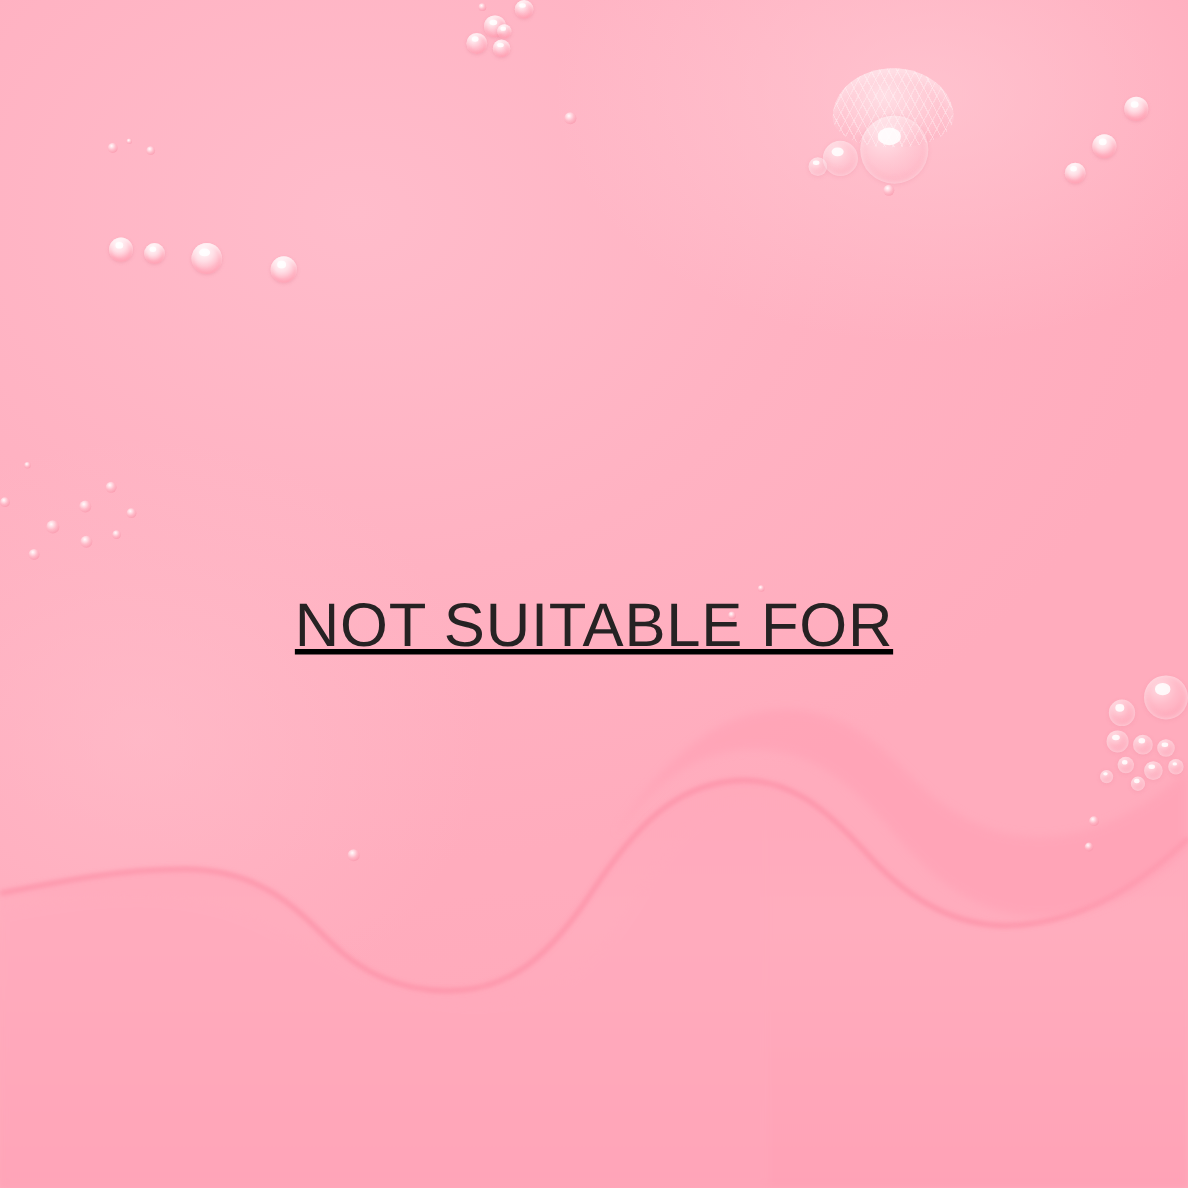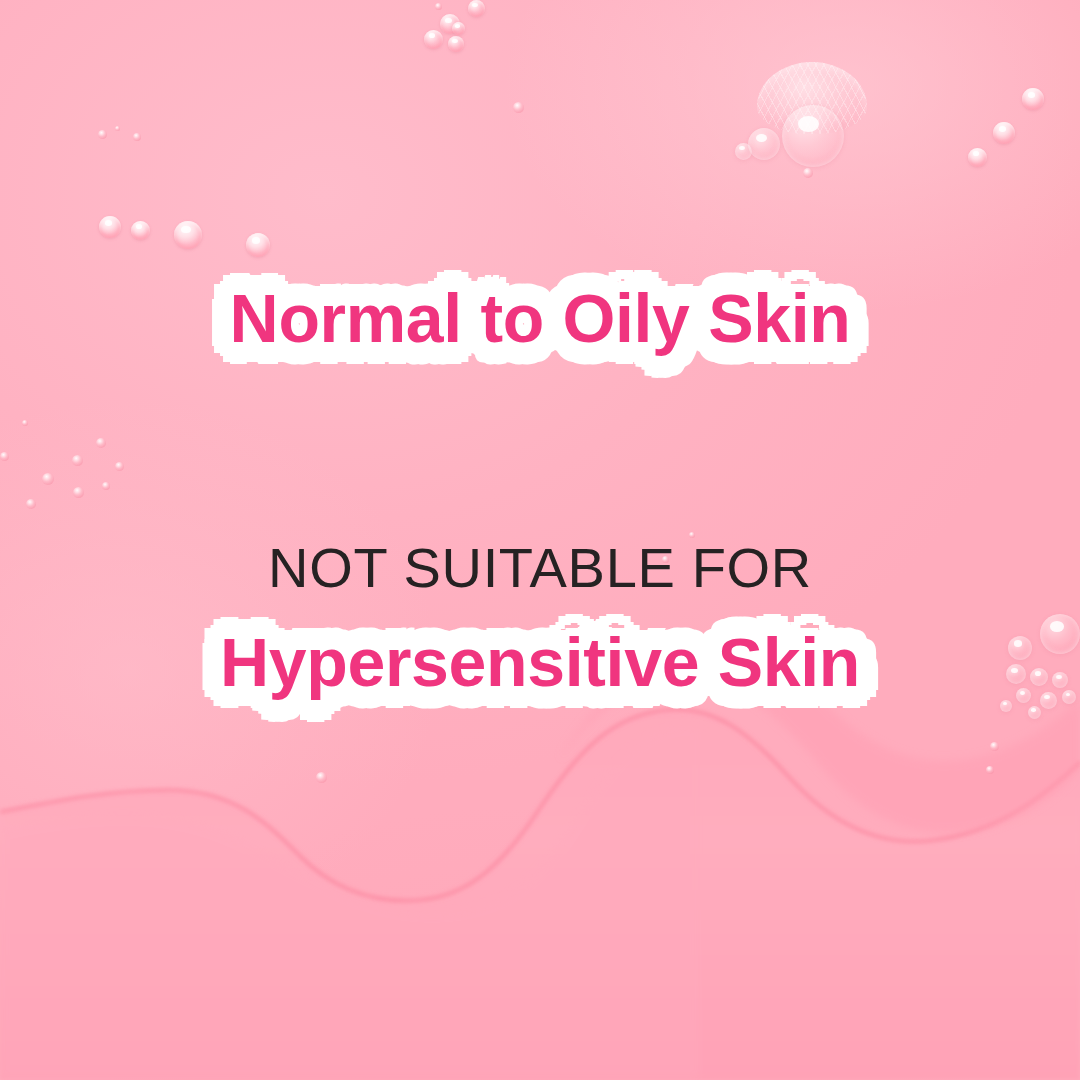--- a/index.html
+++ b/index.html
@@ -162,21 +162,21 @@
     z-index: -1;
   }
   .sticker-bumps i {
     position: absolute;
     display: block;
     border-radius: 50%;
     background: #ffffff;
   }
 
   .block-1 { top: 252px; }
-  .block-2 { top: 540px; }
+  .block-2 { top: 540px; text-decoration: underline; }
 </style>
 </head>
 <body>
 
 <div id="canvas">
 
   <div class="bg-base"></div>
   <div class="bg-sheen"></div>
 
   <svg class="wave-layer" viewBox="0 0 1080 1080" preserveAspectRatio="none">
@@ -334,21 +334,21 @@
           <i style="left: 470.2px; top: 0.585px; width: 55.6px; height: 55.6px;"></i>
           <i style="left: 488.975px; top: 43.9763px; width: 54.05px; height: 54.05px;"></i>
           <i style="left: 506.2px; top: -3.415px; width: 63.6px; height: 63.6px;"></i>
           <i style="left: 524.475px; top: 39.4763px; width: 63.05px; height: 63.05px;"></i>
           <i style="left: 542.2px; top: -7.415px; width: 71.6px; height: 71.6px;"></i>
           <i style="left: 559.975px; top: 34.9763px; width: 72.05px; height: 72.05px;"></i>
           <i style="left: 590.2px; top: 0.585px; width: 55.6px; height: 55.6px;"></i>
           <i style="left: 608.975px; top: 43.9763px; width: 54.05px; height: 54.05px;"></i>
           <i style="left: -14px; top: 18.7188px; width: 60px; height: 60px;"></i>
           <i style="left: 610.781px; top: 18.7188px; width: 60px; height: 60px;"></i>
-        </span><span class="sticker">Normal to Oily Skin</span>
+        </span>
     </div>
   </div>
 
   <div class="text-stack block-2">
     <div class="kicker">NOT SUITABLE FOR</div>
     <div class="sticker-row">
       <span class="sticker-bumps" style="left: 202.078px; top: 0px; width: 675.844px; height: 97.4375px;">
           <i style="left: 6px; top: 15.59px; width: 663.844px; height: 66.2575px; border-radius: 40px;"></i>
           <i style="left: -9.8px; top: 0.585px; width: 55.6px; height: 55.6px;"></i>
           <i style="left: 8.975px; top: 43.9763px; width: 54.05px; height: 54.05px;"></i>
@@ -377,17 +377,17 @@
           <i style="left: 470.2px; top: 0.585px; width: 55.6px; height: 55.6px;"></i>
           <i style="left: 488.975px; top: 43.9763px; width: 54.05px; height: 54.05px;"></i>
           <i style="left: 506.2px; top: -3.415px; width: 63.6px; height: 63.6px;"></i>
           <i style="left: 524.475px; top: 39.4763px; width: 63.05px; height: 63.05px;"></i>
           <i style="left: 542.2px; top: -7.415px; width: 71.6px; height: 71.6px;"></i>
           <i style="left: 559.975px; top: 34.9763px; width: 72.05px; height: 72.05px;"></i>
           <i style="left: 590.2px; top: 0.585px; width: 55.6px; height: 55.6px;"></i>
           <i style="left: 608.975px; top: 43.9763px; width: 54.05px; height: 54.05px;"></i>
           <i style="left: -14px; top: 18.7188px; width: 60px; height: 60px;"></i>
           <i style="left: 629.844px; top: 18.7188px; width: 60px; height: 60px;"></i>
-        </span><span class="sticker">Hypersensitive Skin</span>
+        </span>
     </div>
   </div>
 
 </div>
 
 </body></html>

